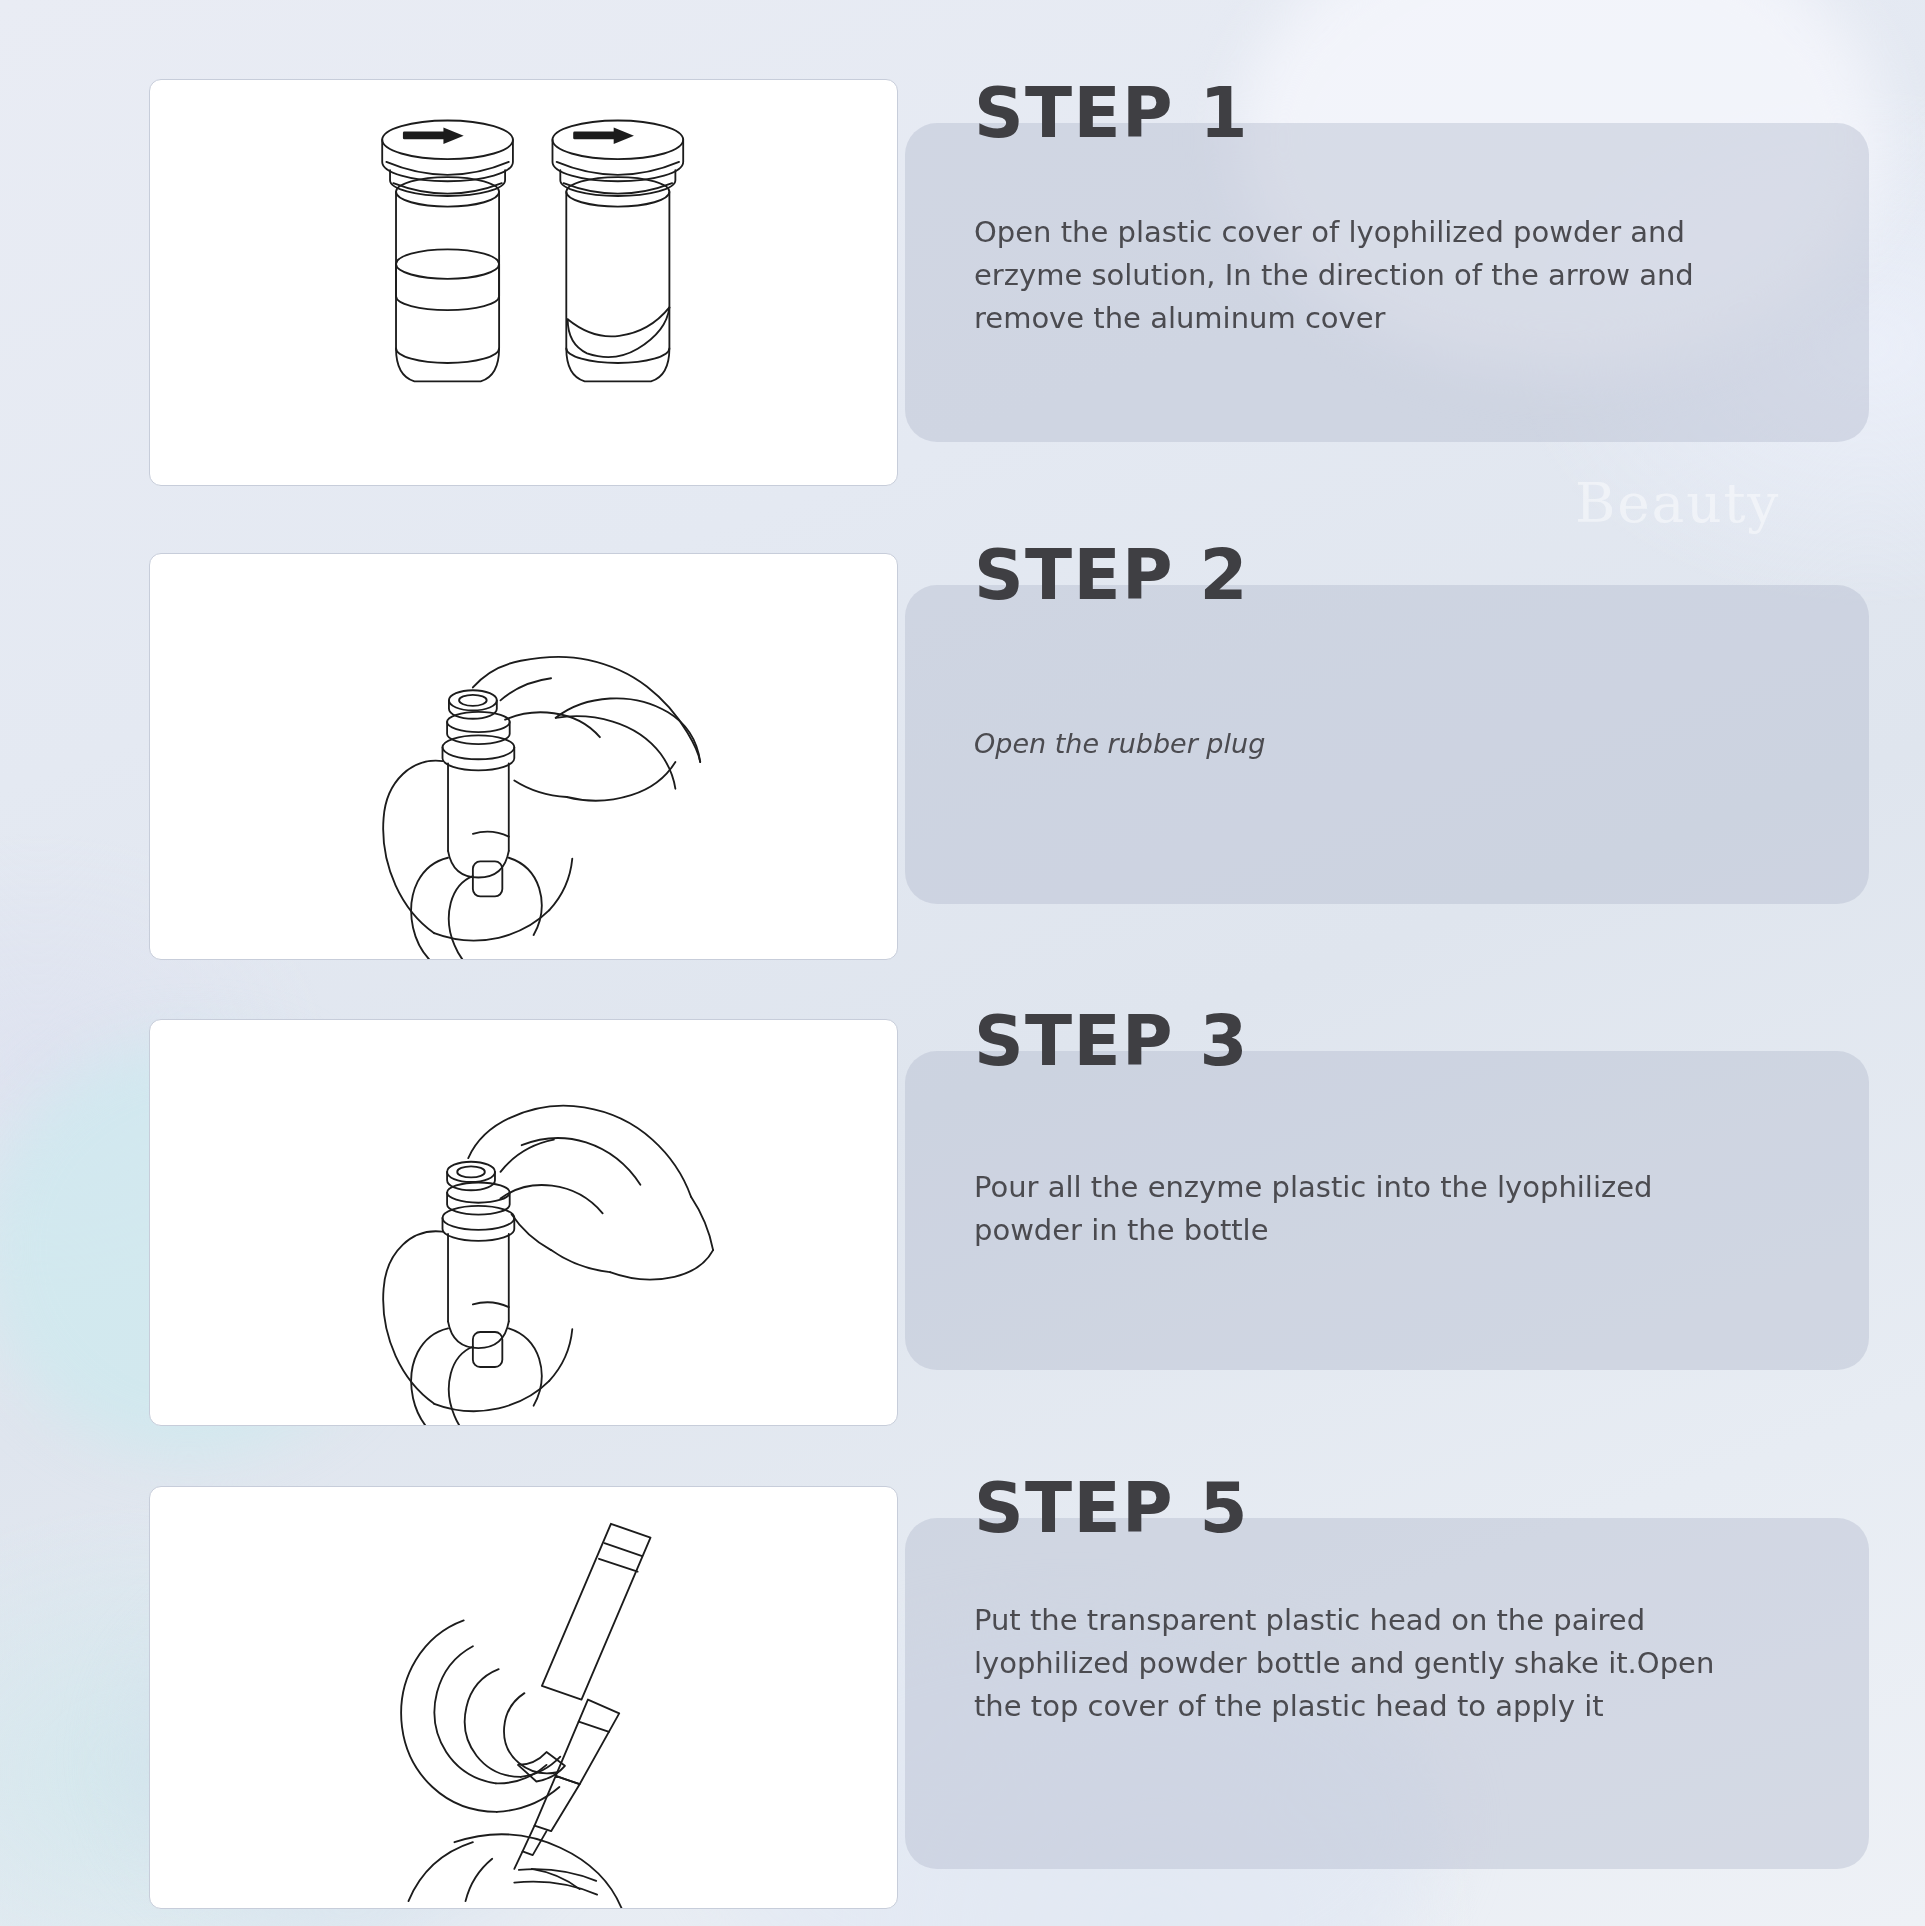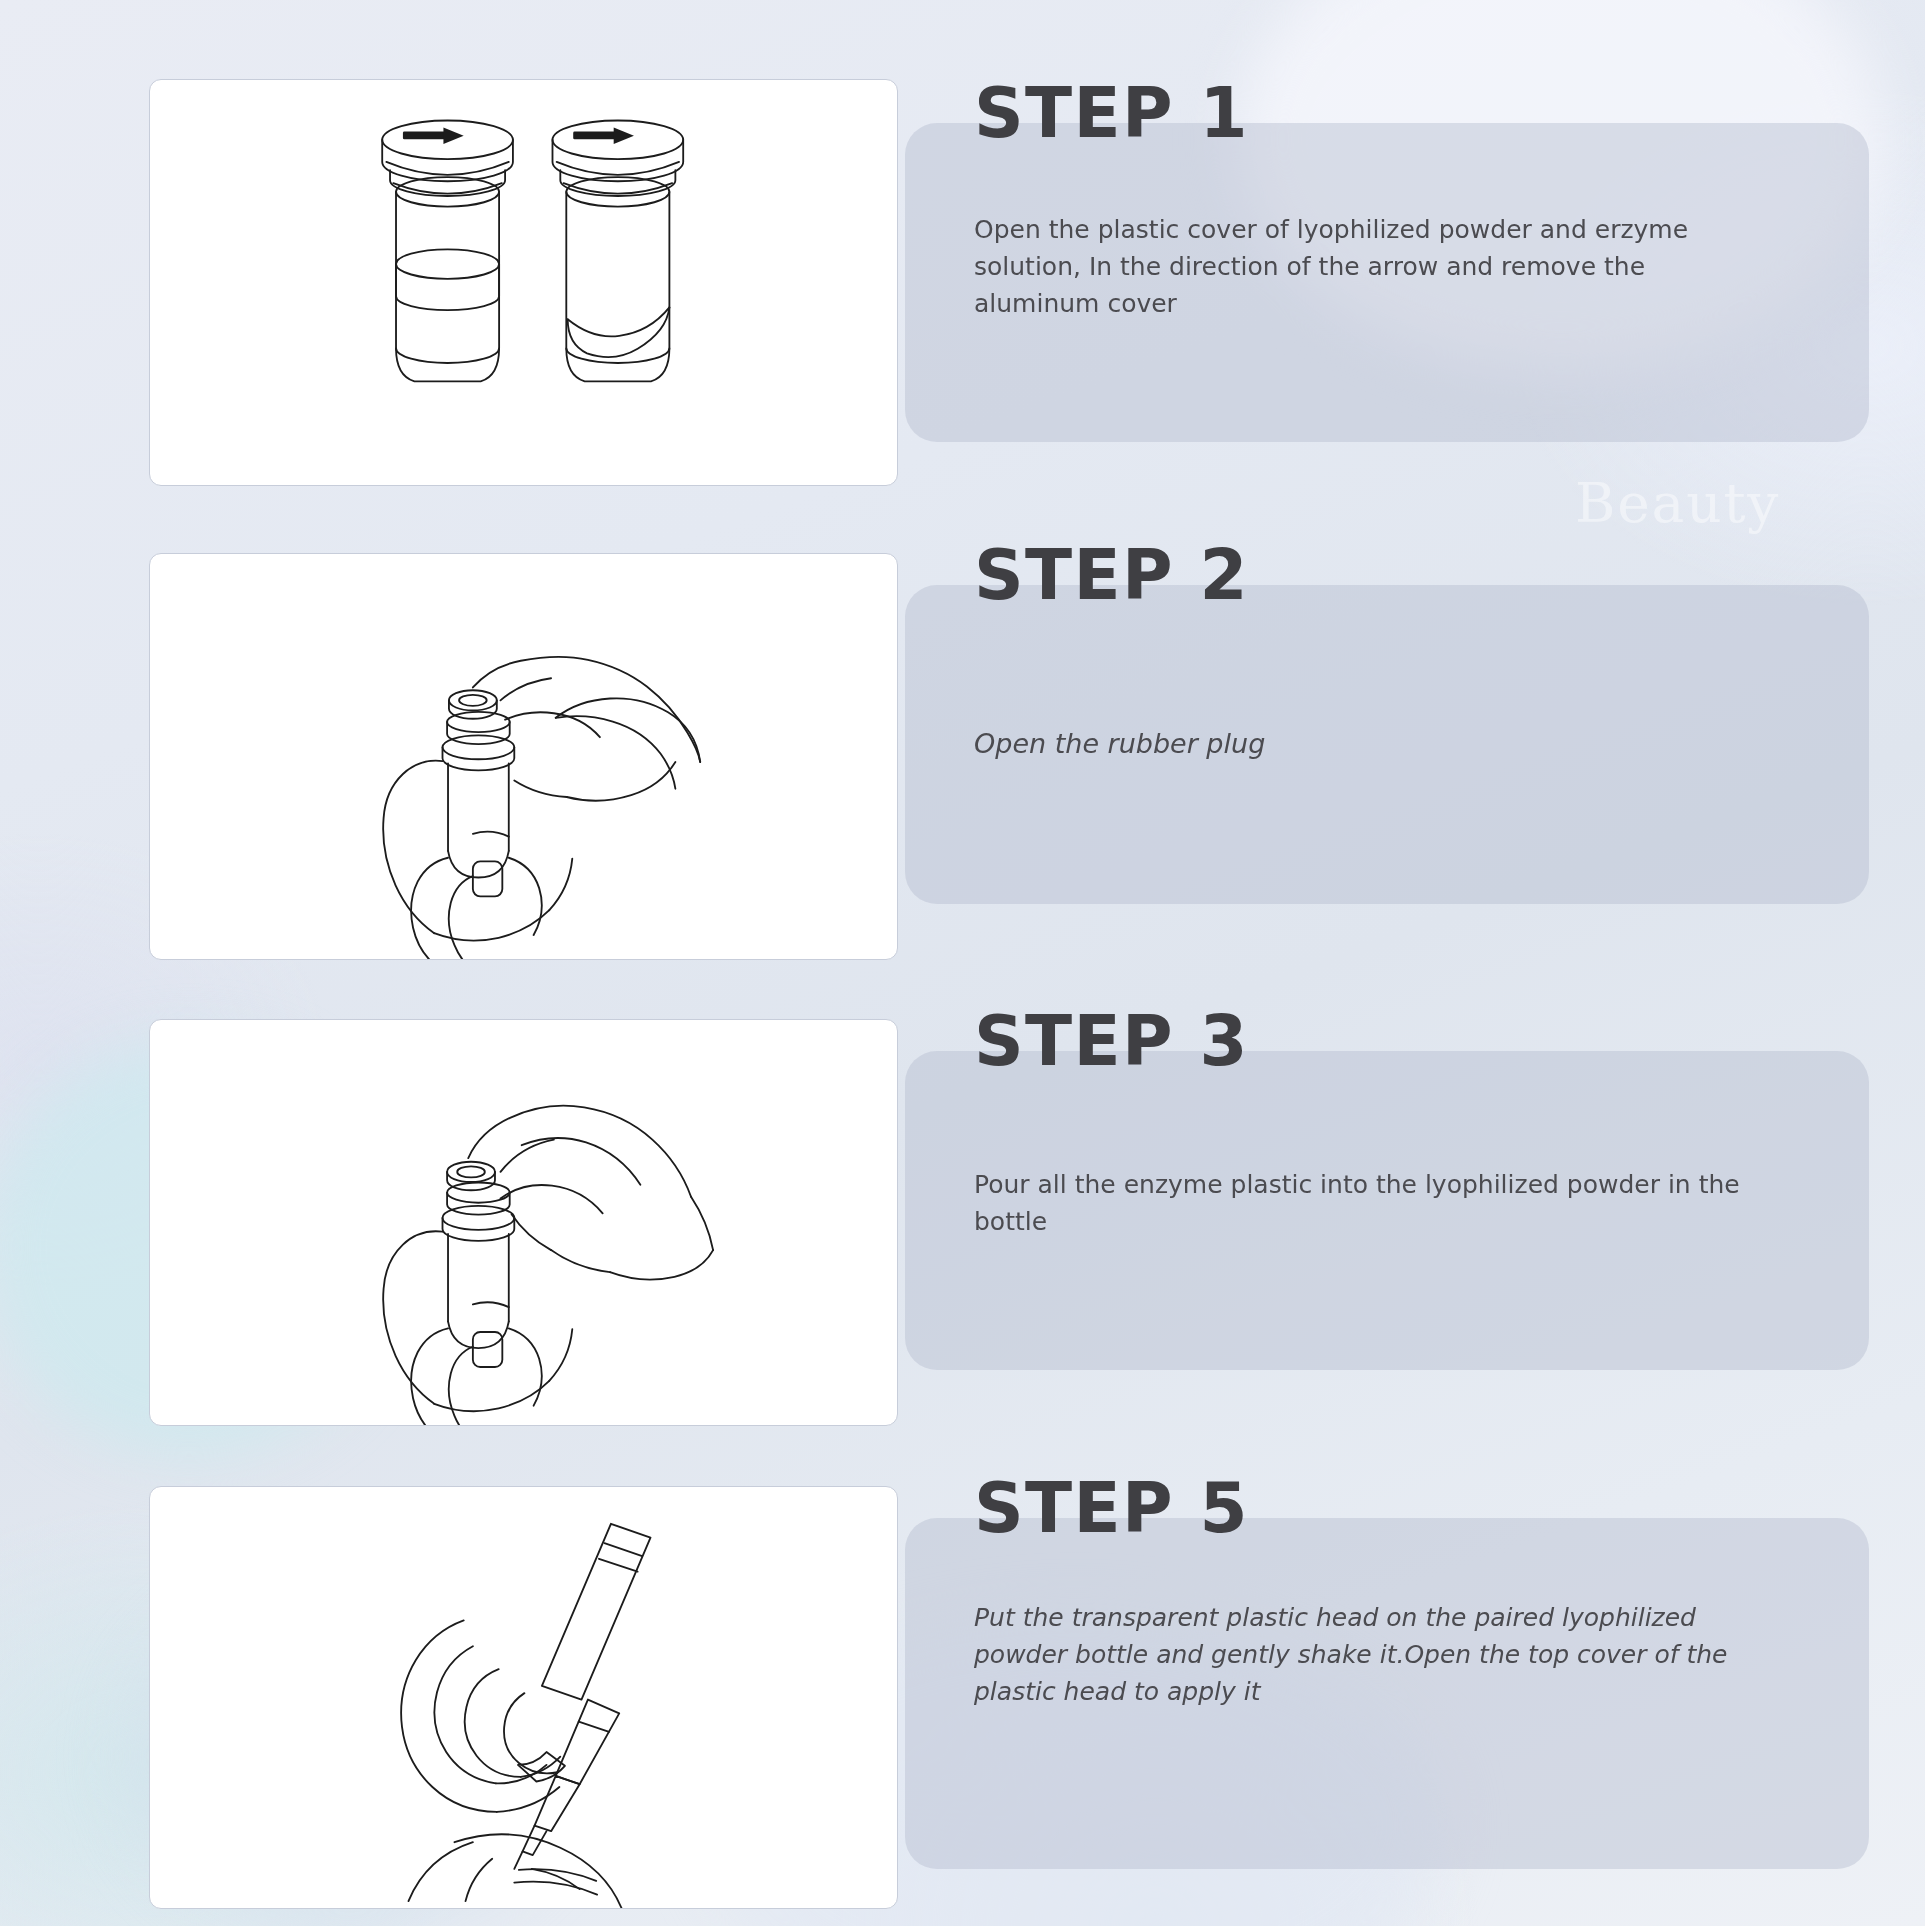--- a/index.html
+++ b/index.html
@@ -97,21 +97,21 @@
     top: 44px;
     width: 964px;
     background: rgba(178,185,205,0.42);
     border-radius: 32px;
     box-sizing: border-box;
   }
 
   .step-body {
     position: absolute;
     left: 69px;
-    font-size: 25px;
+    font-size: 29px;
     line-height: 1.48;
     color: #4b4b50;
     z-index: 3;
     width: 795px;
   }
 
   
   #row1 { top: 79px; }
   #row1 .image-card { top: 0; height: 407px; }
   #row1 .step-panel { height: 319px; }
@@ -123,21 +123,21 @@
   #row2 .step-body { top: 183px; font-size: 27px; font-style: italic; }
 
   #row3 { top: 1007px; }
   #row3 .image-card { top: 11.6px; height: 407px; }
   #row3 .step-panel { height: 319px; }
   #row3 .step-body { top: 159px; }
 
   #row4 { top: 1474px; }
   #row4 .image-card { top: 11.6px; height: 423px; }
   #row4 .step-panel { height: 351px; }
-  #row4 .step-body { top: 125px; font-style: italic; }
+  #row4 .step-body { top: 125px; }
 
   .art {
     display: block;
     width: 100%;
     height: 100%;
   }
 </style>
 </head>
 <body>
 

